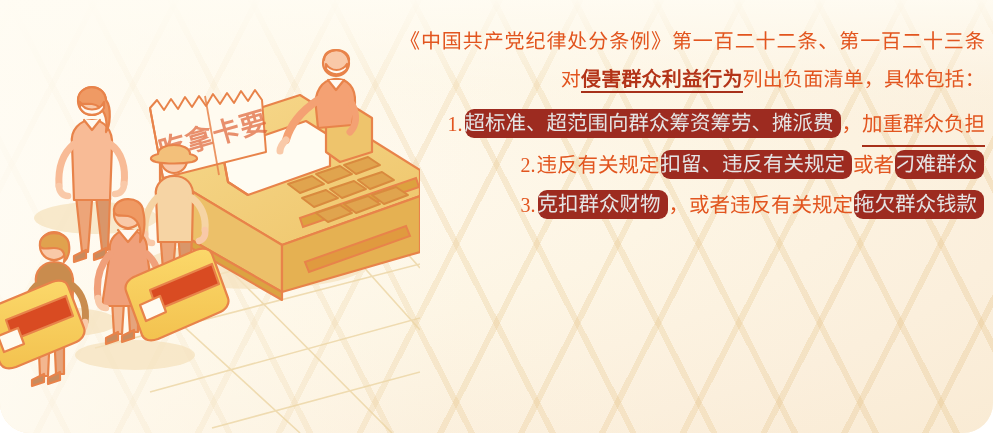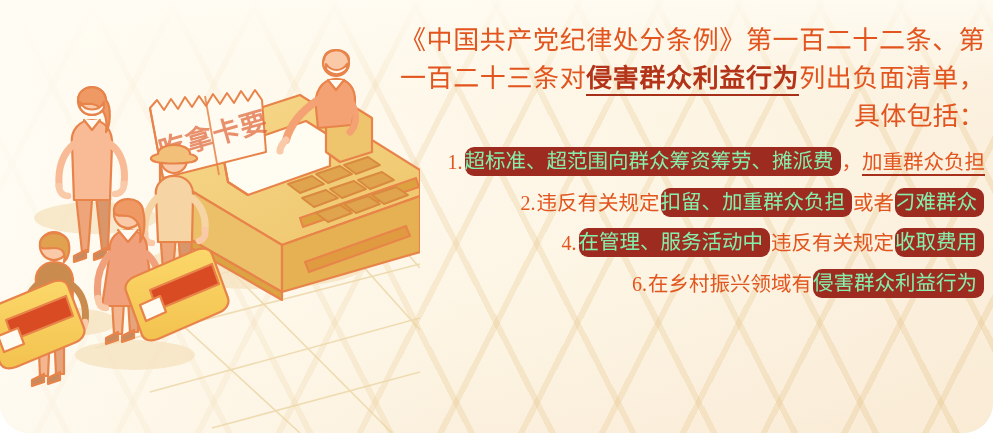--- a/index.html
+++ b/index.html
@@ -38,21 +38,21 @@
     background:linear-gradient(180deg, rgba(255,252,243,.92) 0%, rgba(255,251,240,.18) 70%, rgba(255,251,240,0) 100%);
   }
   
   .content{
     position:absolute;
     left:400px;top:22px;width:585px;
     z-index:6;
   }
   .headline{
     color:#e2551f;
-    font-size:26px;
+    font-size:20px;
     line-height:38px;
     text-align:justify;
     text-align-last:right;
     letter-spacing:.2px;
     margin:0 0 4px 0;
   }
   .headline .em{
     font-weight:bold;
     color:#b33418;
     border-bottom:2.4px solid #a7301a;
@@ -73,32 +73,32 @@
   .num{
     color:#e2551f;
     font-family:"Liberation Serif","DejaVu Serif",serif;
     font-size:20px;
     padding-right:1px;
   }
   .plain{color:#e2551f;}
   .pill{
     display:inline-block;
     background:#9d2b20;
-    color:#86efac;
+    color:#e5e5e5;
     border-radius:9px;
     padding:2px 7px 3px 0;
     line-height:1.18;
     margin:0 1px;
     vertical-align:1px;
     font-family:Liberation Serif, serif;
   }
   .uline{
     color:#e2551f;
     border-bottom:2.4px solid #a7301a;
-    padding-bottom:1px;
+    padding-bottom:10px;
     font-family:Liberation Serif, serif;
   }
   
   .art{
     position:absolute;
     left:0;top:0;width:420px;height:433px;
     z-index:4;
   }
   .art svg{display:block;}
 </style>
@@ -300,19 +300,18 @@
   </div>
 
   <div class="content">
 
     <p class="headline">
       <span>《中国共产党纪律处分条例》第一百二十二条、第一百二十三条对</span><span class="em">侵害群众利益行为</span><span>列出负面清单，具体包括：</span>
     </p>
 
     <ol class="rules" id="rules-list">
         <li><span class="num">1.</span><span class="pill">超标准、超范围向群众筹资筹劳、摊派费</span><span class="plain">，</span><span class="uline">加重群众负担</span></li>
-        <li><span class="num">2.</span><span class="plain">违反有关规定</span><span class="pill">扣留、加重群众负担</span><span class="plain">或者</span><span class="pill">刁难群众</span></li>
-        <li><span class="num">4.</span><span class="pill">在管理、服务活动中</span><span class="plain">违反有关规定</span><span class="pill">收取费用</span></li>
-        <li><span class="num">6.</span><span class="plain">在乡村振兴领域有</span><span class="pill">侵害群众利益行为</span></li>
+        <li><span class="num">2.</span><span class="plain">违反有关规定</span><span class="pill">扣留、违反有关规定</span><span class="plain">或者</span><span class="pill">刁难群众</span></li>
+        <li><span class="num">3.</span><span class="pill">克扣群众财物</span><span class="plain">，或者违反有关规定</span><span class="pill">拖欠群众钱款</span></li>
       </ol>
 
   </div>
 </div>
 
 </body></html>

